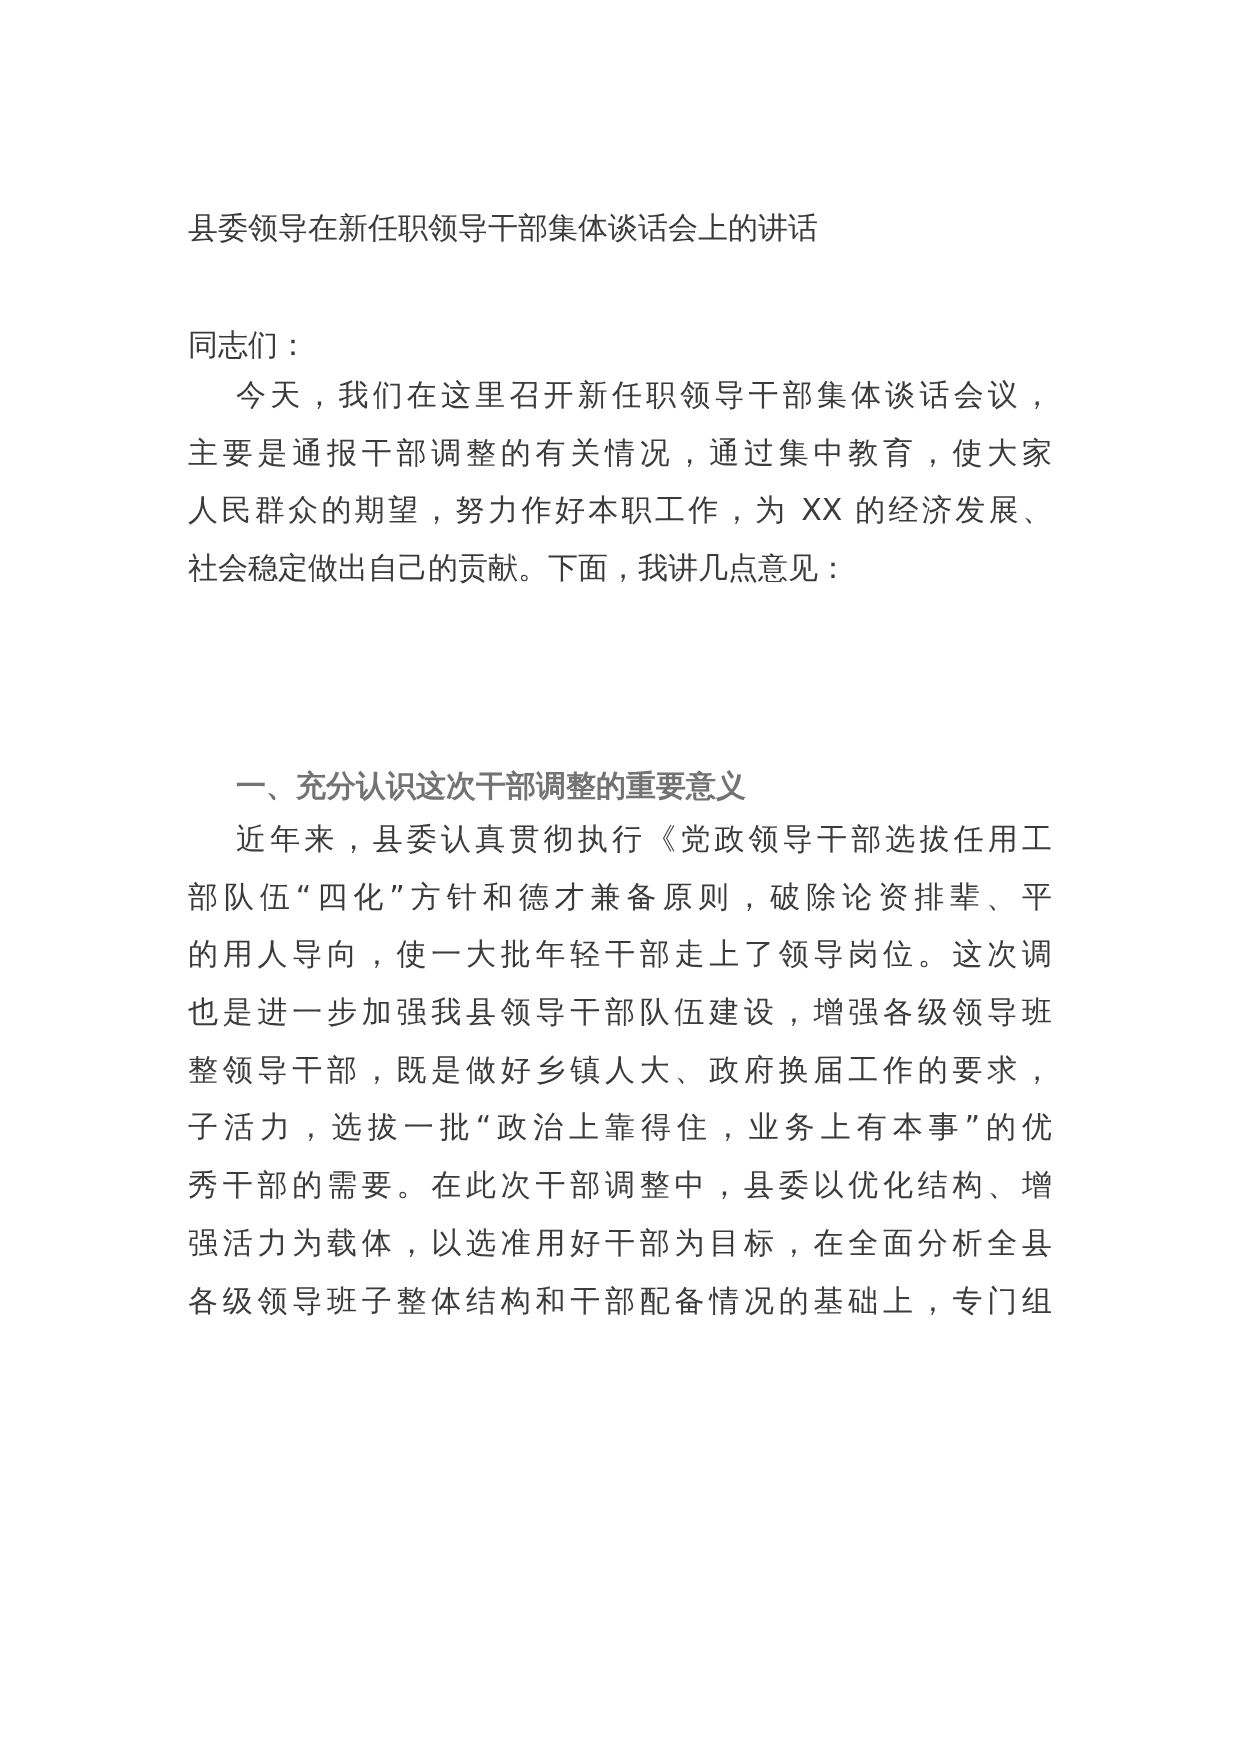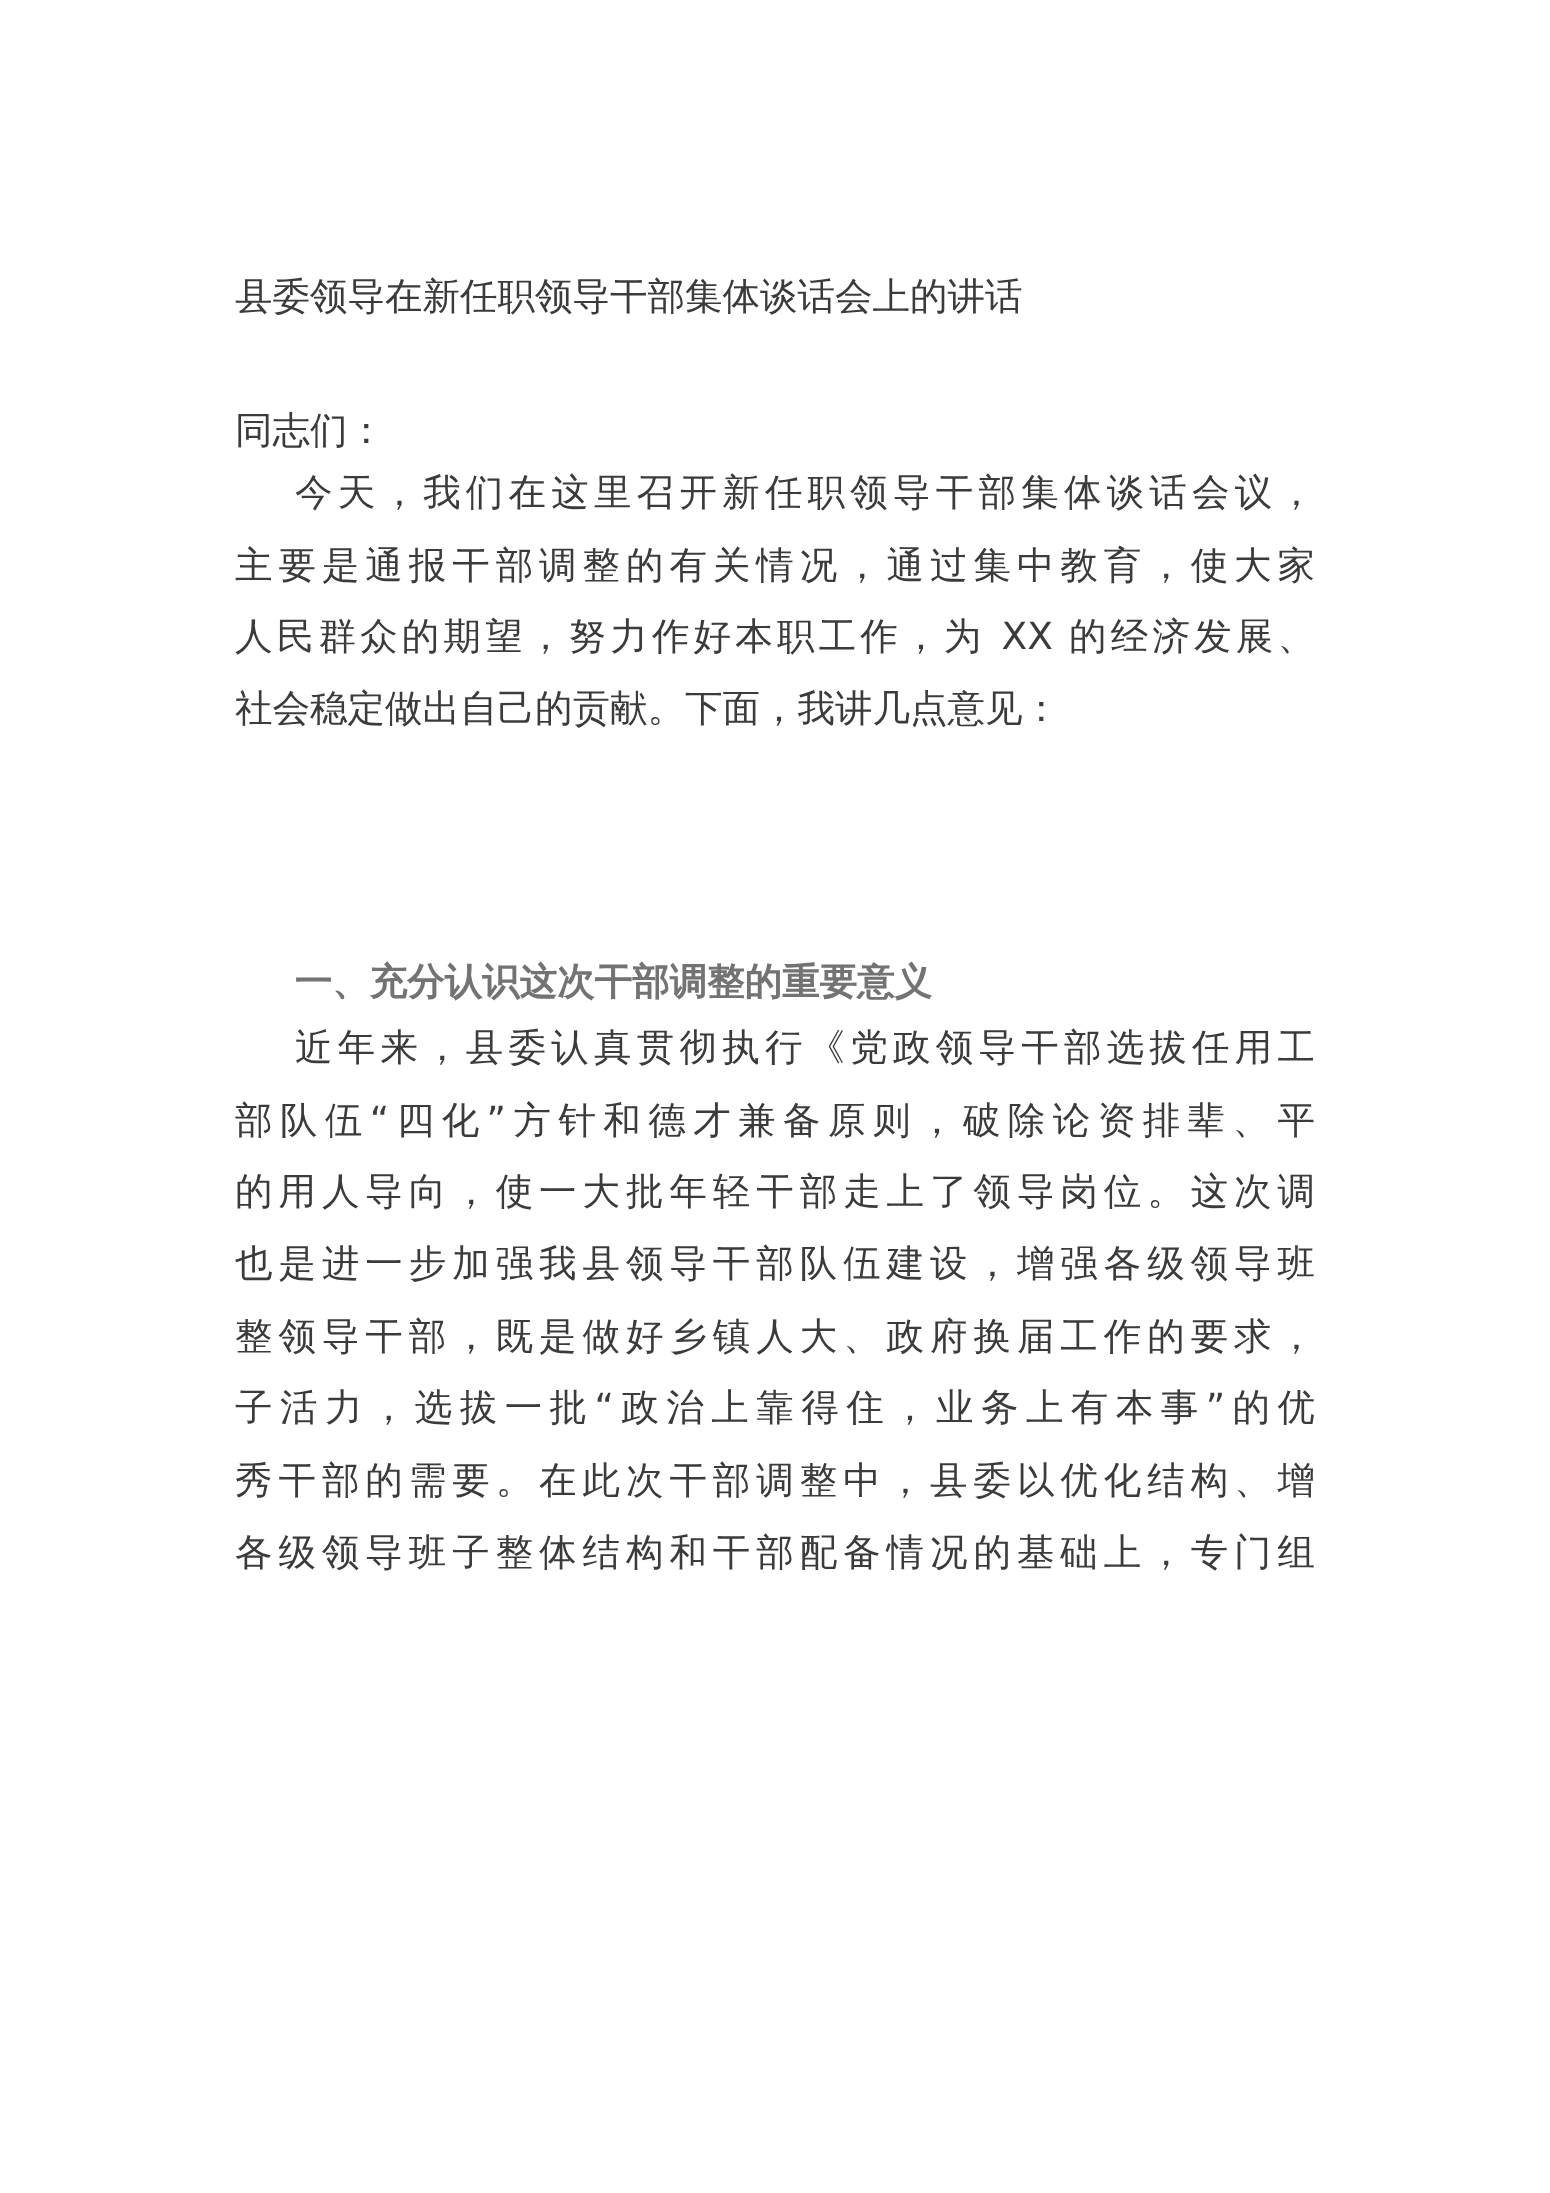--- a/index.html
+++ b/index.html
@@ -16,21 +16,21 @@
       color: #3b3b3b;
     }
     .page {
       position: absolute;
       left: 188px;
       top: 0;
       width: 864px;
     }
     .title {
       position: absolute;
-      top: 218px;
+      top: 208px;
       left: 0;
       font-size: 30px;
       line-height: 40px;
       white-space: nowrap;
       letter-spacing: 0px;
     }
     .salutation {
       position: absolute;
       top: 305px;
       left: 0;
@@ -92,16 +92,17 @@
   <div class="heading">一、充分认识这次干部调整的重要意义</div>
 
   <div class="para p2">
     <span class="line indent">近年来，县委认真贯彻执行《党政领导干部选拔任用工</span>
     <span class="line">部队伍“四化”方针和德才兼备原则，破除论资排辈、平</span>
     <span class="line">的用人导向，使一大批年轻干部走上了领导岗位。这次调</span>
     <span class="line">也是进一步加强我县领导干部队伍建设，增强各级领导班</span>
     <span class="line">整领导干部，既是做好乡镇人大、政府换届工作的要求，</span>
     <span class="line">子活力，选拔一批“政治上靠得住，业务上有本事”的优</span>
     <span class="line">秀干部的需要。在此次干部调整中，县委以优化结构、增</span>
+    <span class="line">强活力为载体，以选准用好干部为目标，在全面分析全县</span>
     <span class="line">各级领导班子整体结构和干部配备情况的基础上，专门组</span>
   </div>
 
 </div>
 
 </body></html>

